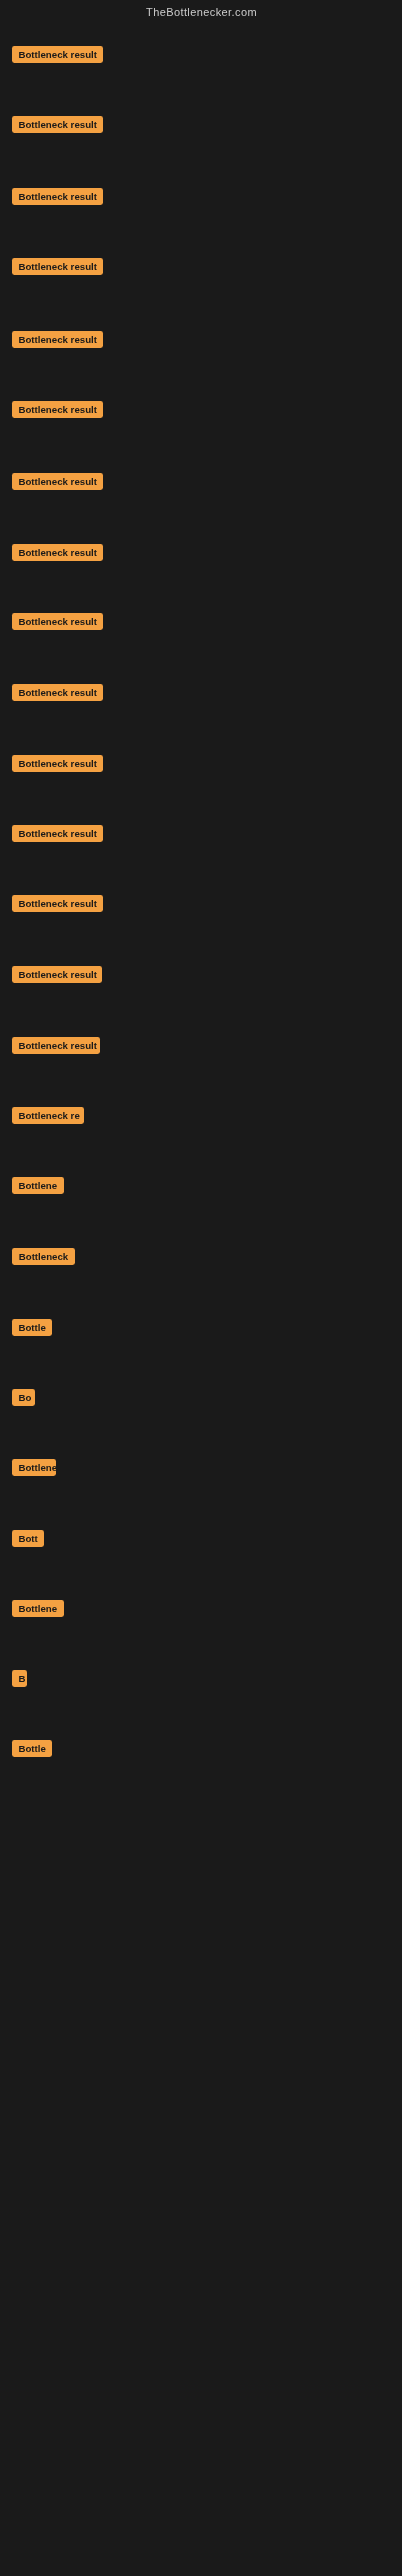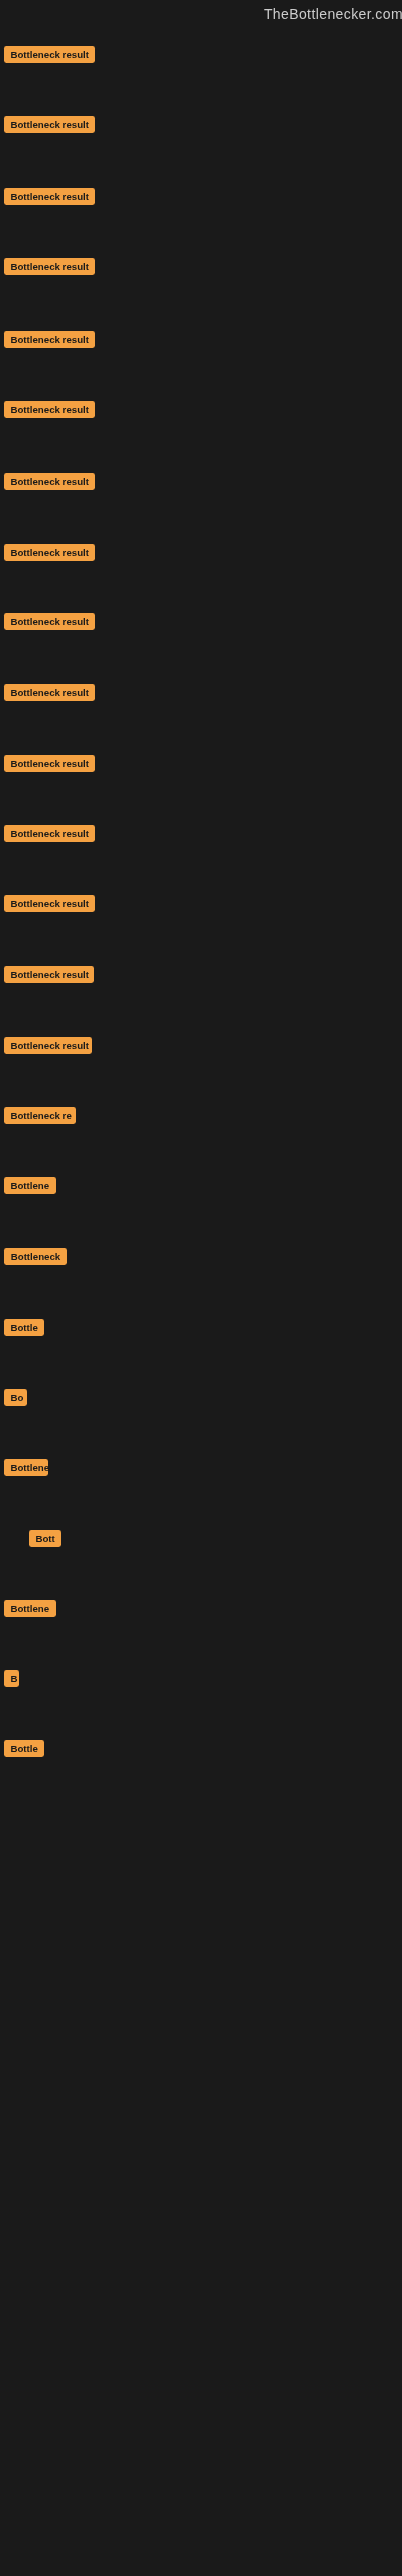--- a/index.html
+++ b/index.html
@@ -10,42 +10,42 @@
 
     body {
       width: 403px;
       min-height: 2576px;
       background-color: #1a1a1a;
       font-family: Arial, sans-serif;
       position: relative;
     }
 
     .site-title {
-      text-align: right;
+      text-align: center;
       color: #cccccc;
-      font-size: 14px;
+      font-size: 11px;
       padding: 6.4px 0 3.2px 0;
       letter-spacing: 0.4px;
     }
 
     .bottleneck-badge {
       display: inline-block;
       background-color: #f4a142;
       color: #1a1a1a;
       font-size: 9.7px;
       font-weight: bold;
       padding: 3.2px 6.4px;
       border-radius: 2.4px;
       white-space: nowrap;
       overflow: hidden;
     }
 
     .badge-container {
       position: absolute;
-      left: 4px;
+      left: 12px;
     }
   </style>
 </head>
 <body>
 
 <div class="site-title">TheBottlenecker.com</div>
 
 <div id="badges-container">
     <div class="badge-container" style="top: 46px; width: 105px;"><span class="bottleneck-badge" style="max-width: 105px; font-size: 9.7px;">Bottleneck result</span></div>
     <div class="badge-container" style="top: 116px; width: 103px;"><span class="bottleneck-badge" style="max-width: 103px; font-size: 9.7px;">Bottleneck result</span></div>
@@ -61,18 +61,18 @@
     <div class="badge-container" style="top: 825px; width: 95px;"><span class="bottleneck-badge" style="max-width: 95px; font-size: 9.7px;">Bottleneck result</span></div>
     <div class="badge-container" style="top: 895px; width: 93px;"><span class="bottleneck-badge" style="max-width: 93px; font-size: 9.7px;">Bottleneck result</span></div>
     <div class="badge-container" style="top: 966px; width: 90px;"><span class="bottleneck-badge" style="max-width: 90px; font-size: 9.7px;">Bottleneck result</span></div>
     <div class="badge-container" style="top: 1037px; width: 88px;"><span class="bottleneck-badge" style="max-width: 88px; font-size: 9.7px;">Bottleneck result</span></div>
     <div class="badge-container" style="top: 1107px; width: 72px;"><span class="bottleneck-badge" style="max-width: 72px; font-size: 9.7px;">Bottleneck re</span></div>
     <div class="badge-container" style="top: 1177px; width: 58px;"><span class="bottleneck-badge" style="max-width: 58px; font-size: 9.7px;">Bottlene</span></div>
     <div class="badge-container" style="top: 1248px; width: 63px; text-align: center;"><span class="bottleneck-badge" style="max-width: 63px; font-size: 9.7px;">Bottleneck</span></div>
     <div class="badge-container" style="top: 1319px; width: 47px;"><span class="bottleneck-badge" style="max-width: 47px; font-size: 9.7px;">Bottle</span></div>
     <div class="badge-container" style="top: 1389px; width: 40px;"><span class="bottleneck-badge" style="max-width: 22.5px; font-size: 9.7px;">Bo</span></div>
     <div class="badge-container" style="top: 1459px; width: 44px;"><span class="bottleneck-badge" style="max-width: 44px; font-size: 9.7px;">Bottlene</span></div>
-    <div class="badge-container" style="top: 1530px; width: 17px; margin-left: 25px;"><span class="bottleneck-badge" style="max-width: 32px; font-size: 9.7px;">Bott</span></div>
+    <div class="badge-container" style="top: 1530px; width: 17px;"><span class="bottleneck-badge" style="max-width: 32px; font-size: 9.7px;">Bott</span></div>
     <div class="badge-container" style="top: 1600px; width: 55px;"><span class="bottleneck-badge" style="max-width: 55px; font-size: 9.7px;">Bottlene</span></div>
     <div class="badge-container" style="top: 1670px; width: 14.5px;"><span class="bottleneck-badge" style="max-width: 14.5px; font-size: 9.7px;">B</span></div>
     <div class="badge-container" style="top: 1740px; width: 42px;"><span class="bottleneck-badge" style="max-width: 42px; font-size: 9.7px;">Bottle</span></div>
   </div>
 
 
 </body></html>

